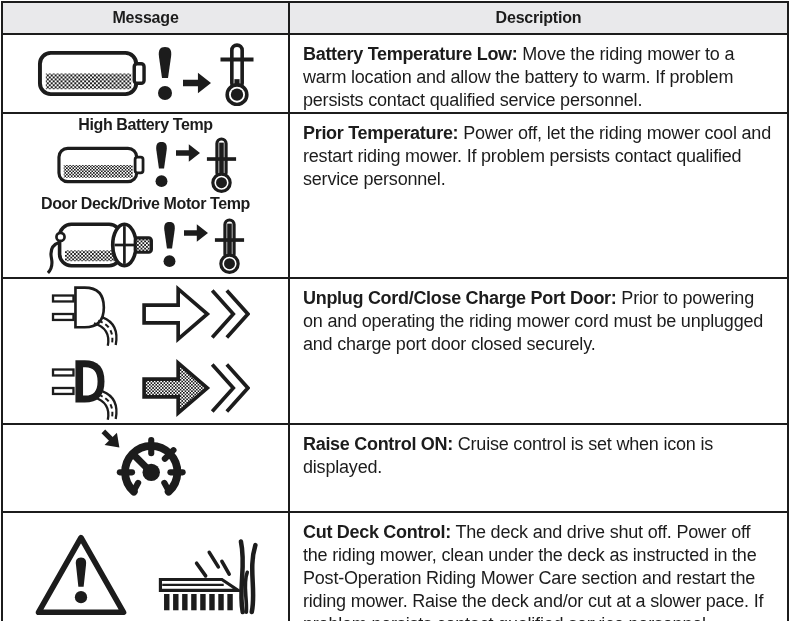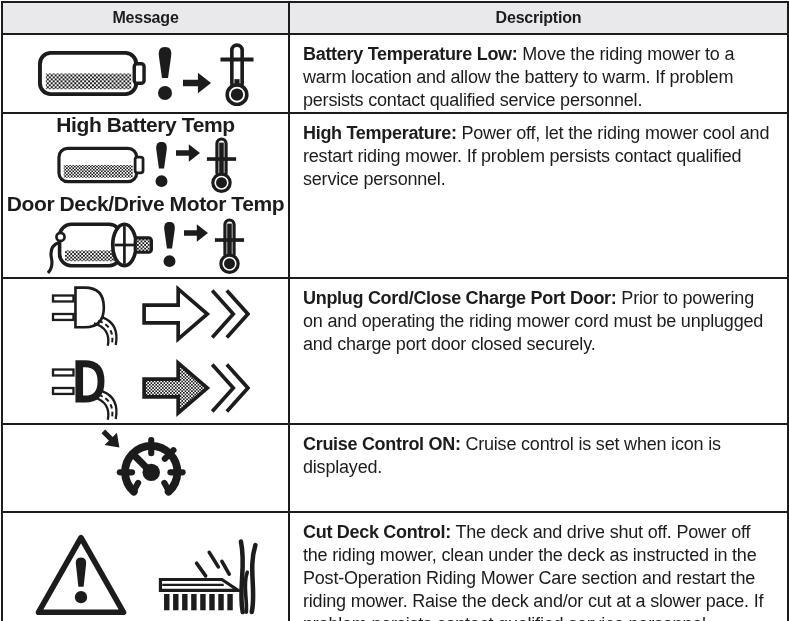--- a/index.html
+++ b/index.html
@@ -29,21 +29,21 @@
   td.desc b{font-weight:bold;letter-spacing:-0.3px;}
   .r1 td{height:73px;}
   .r2 td{height:162px;}
   .r3 td{height:114px;}
   .r4 td{height:88px;}
   .r5 td{height:101px;}
   .icon-row{display:flex;align-items:center;justify-content:center;gap:8px;}
   .icon-row.tight{gap:6px;}
   .msg-stack{display:flex;flex-direction:column;align-items:center;justify-content:center;gap:2px;}
   .msg-stack.plugs{gap:8px;}
-  .msg-label{font-weight:bold;font-size:21px;letter-spacing:-0.4px;line-height:18px;}
+  .msg-label{font-weight:bold;font-size:16px;letter-spacing:-0.4px;line-height:18px;}
   svg{display:block;}
 </style>
 </head>
 <body>
 
 <svg width="0" height="0" style="position:absolute" aria-hidden="true">
   <defs>
     <pattern id="stip" width="4" height="4" patternUnits="userSpaceOnUse">
       <rect width="4" height="4" fill="#ffffff"></rect>
       <rect width="2" height="2" fill="#1c1c1c"></rect>
@@ -143,21 +143,21 @@
               <rect x="12" y="3" width="10" height="42" rx="5" fill="#fff" stroke="#1c1c1c" stroke-width="3.5"></rect>
               <rect x="14.5" y="7" width="5" height="38" fill="#1c1c1c"></rect>
               <line x1="1" y1="25" x2="33" y2="25" stroke="#1c1c1c" stroke-width="4"></line>
               <circle cx="17" cy="51" r="9.5" fill="#fff" stroke="#1c1c1c" stroke-width="3.5"></circle>
               <circle cx="17" cy="51" r="6" fill="#1c1c1c"></circle>
             </svg>
           </div>
         </div>
       </td>
       <td class="desc">
-        <p><b>High Temperature:</b> <span>Power off, let the riding mower cool and restart riding mower. If problem persists contact qualified service personnel.</span></p>
+        <p><b>Prior Temperature:</b> <span>Power off, let the riding mower cool and restart riding mower. If problem persists contact qualified service personnel.</span></p>
       </td>
     </tr>
 
     <tr class="r3">
       <td class="msg">
         <div class="msg-stack plugs">
           <div class="icon-row">
             <svg width="92" height="66" viewBox="0 0 110 100">
               <rect x="2" y="22" width="31" height="9" fill="#fff" stroke="#1c1c1c" stroke-width="3.5"></rect>
               <rect x="2" y="50" width="31" height="9" fill="#fff" stroke="#1c1c1c" stroke-width="3.5"></rect>
@@ -209,21 +209,21 @@
             <line x1="84" y1="52" x2="98" y2="52" stroke="#1c1c1c" stroke-width="7" stroke-linecap="round"></line>
             <line x1="40" y1="52" x2="26" y2="52" stroke="#1c1c1c" stroke-width="7" stroke-linecap="round"></line>
             <line x1="42" y1="73" x2="47" y2="64" stroke="#1c1c1c" stroke-width="7" stroke-linecap="round"></line>
             <line x1="82" y1="73" x2="77" y2="64" stroke="#1c1c1c" stroke-width="7" stroke-linecap="round"></line>
             <line x1="62" y1="52" x2="41" y2="31" stroke="#1c1c1c" stroke-width="8" stroke-linecap="round"></line>
             <circle cx="62" cy="52" r="10" fill="#1c1c1c"></circle>
           </svg>
         </div>
       </td>
       <td class="desc">
-        <p><b>Cruise Control ON:</b> <span>Cruise control is set when icon is displayed.</span></p>
+        <p><b>Raise Control ON:</b> <span>Cruise control is set when icon is displayed.</span></p>
       </td>
     </tr>
 
     <tr class="r5">
       <td class="msg">
         <div class="icon-row" style="gap:26px">
           <svg width="96" height="85" viewBox="0 0 100 90">
             <polygon points="50,6 95,85 5,85" fill="#fff" stroke="#1c1c1c" stroke-width="6" stroke-linejoin="round"></polygon>
             <path d="M50 27 C54.5 27 56 30 55.3 35 L52.8 58 L47.2 58 L44.7 35 C44 30 45.5 27 50 27 Z" fill="#1c1c1c"></path>
             <circle cx="50" cy="69" r="6.5" fill="#1c1c1c"></circle>

